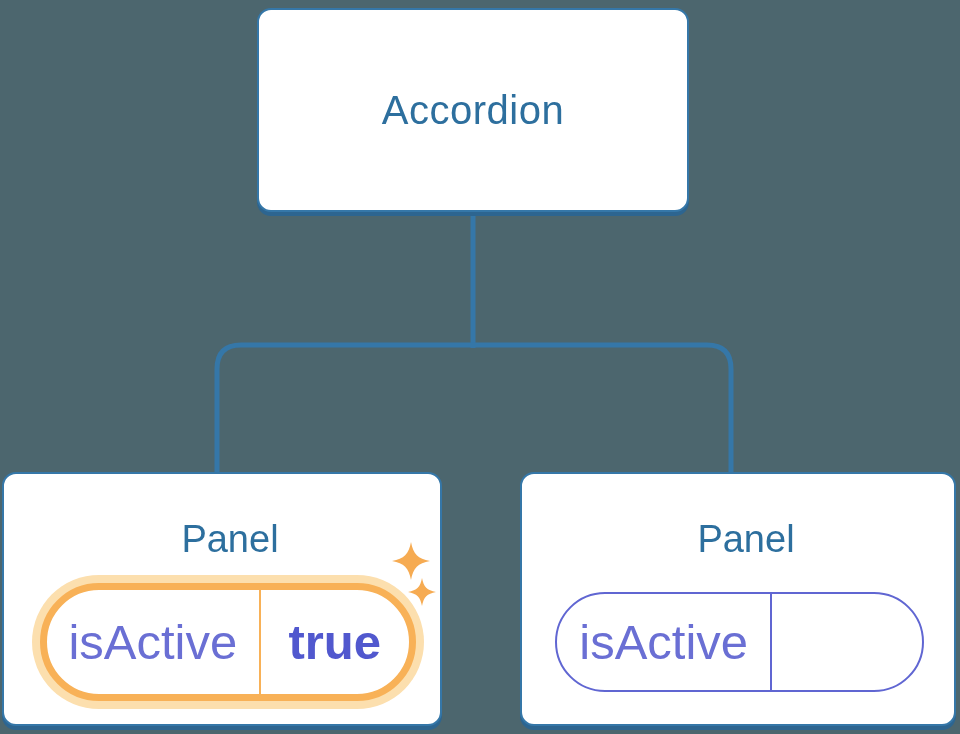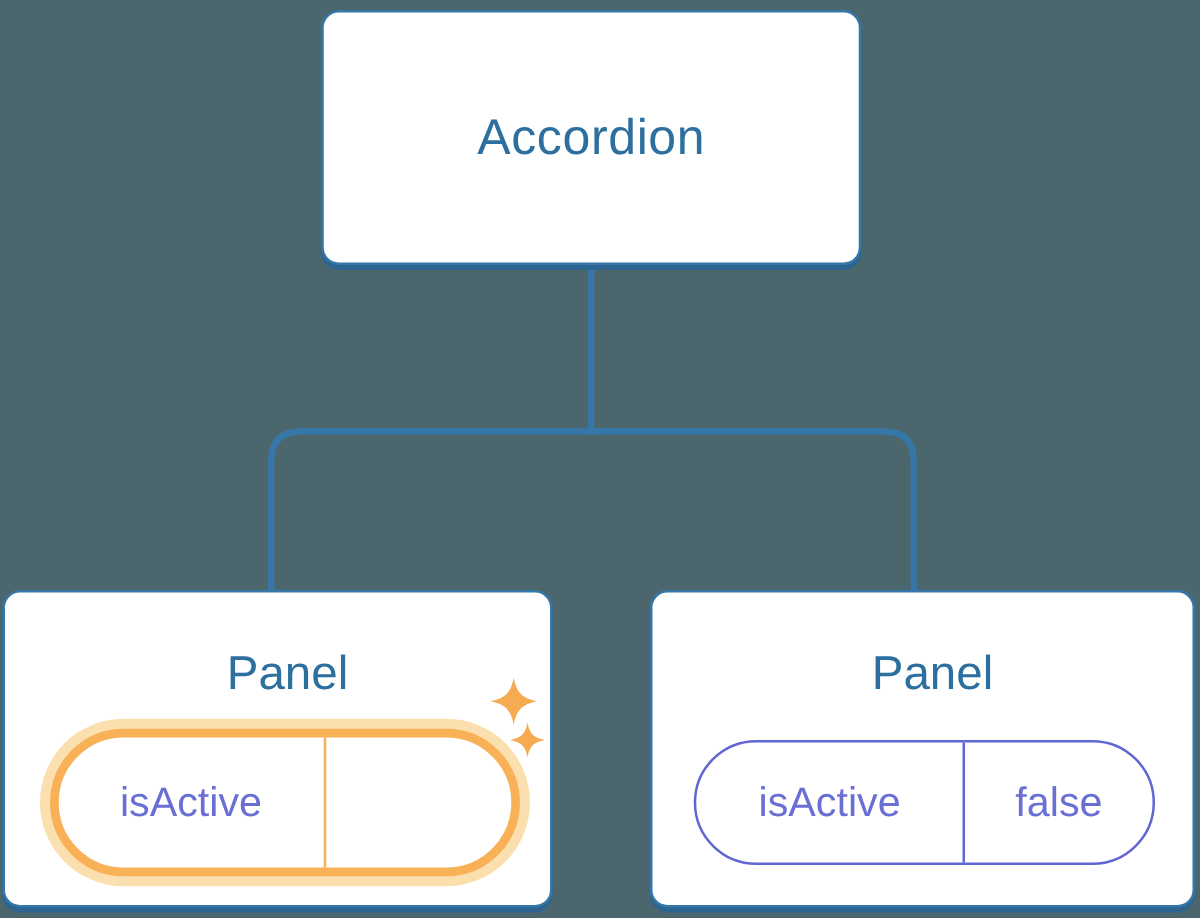--- a/index.html
+++ b/index.html
@@ -71,21 +71,21 @@
     color: var(--node-title);
   }
 
   .state-pill {
     position: absolute;
     display: flex;
     background: #ffffff;
   }
   .state-pill .cell {
     display: flex; align-items: center; justify-content: center;
-    font-size: 33px;
+    font-size: 49px;
   }
 
   .state-pill-highlight {
     left: 36px; top: 109px;
     width: 376px; height: 118px;
     border: 7px solid var(--highlight-orange);
     border-radius: 999px;
     box-shadow: 0 0 0 8px var(--highlight-halo);
   }
   .state-pill-highlight .key {
@@ -130,30 +130,30 @@
   </svg>
 
   <div class="node root-node">
     <span class="node-title">Accordion</span>
   </div>
 
   <div class="node panel-node panel-left">
     <div class="panel-title">Panel</div>
     <div class="state-pill state-pill-highlight">
       <span class="cell key">isActive</span>
+      <span class="cell value">true</span>
     </div>
     <svg class="sparkle sparkle-large" viewBox="0 0 100 100" aria-hidden="true">
       <path d="M50 0 C56 32 68 44 100 50 C68 56 56 68 50 100 C44 68 32 56 0 50 C32 44 44 32 50 0 Z"></path>
     </svg>
     <svg class="sparkle sparkle-small" viewBox="0 0 100 100" aria-hidden="true">
       <path d="M50 0 C56 32 68 44 100 50 C68 56 56 68 50 100 C44 68 32 56 0 50 C32 44 44 32 50 0 Z"></path>
     </svg>
   </div>
 
   <div class="node panel-node panel-right">
     <div class="panel-title">Panel</div>
     <div class="state-pill state-pill-plain">
       <span class="cell key">isActive</span>
-      <span class="cell value">false</span>
     </div>
   </div>
 
 </div>
 
 </body></html>

